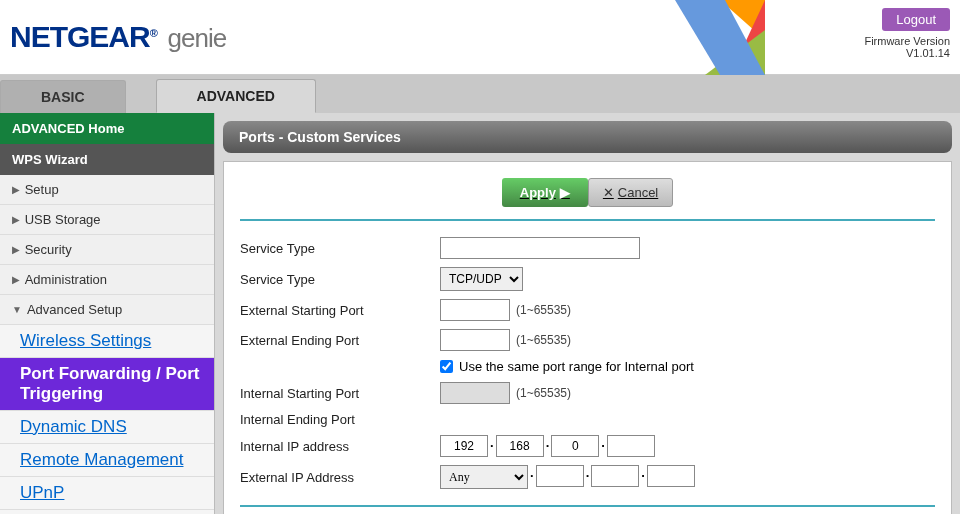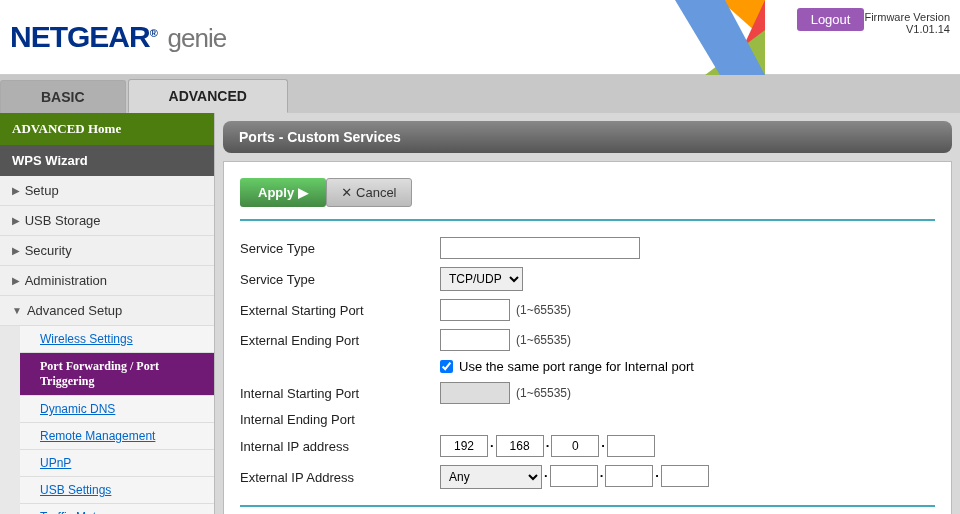--- a/index.html
+++ b/index.html
@@ -34,21 +34,21 @@
     #model-number {
       font-size: 11px;
       color: #333;
       margin-top: 2px;
     }
     #header-right {
       position: absolute;
       right: 10px;
       top: 8px;
       display: flex;
-      flex-direction: row;
+      flex-direction: column;
       align-items: flex-end;
     }
     #logout-btn {
       background: #9b59b6;
       color: #fff;
       border: none;
       padding: 4px 14px;
       cursor: pointer;
       font-size: 13px;
       border-radius: 3px;
@@ -60,20 +60,21 @@
       text-align: right;
     }
 
     
     #tab-bar {
       background: #c8c8c8;
       height: 38px;
       display: flex;
       align-items: flex-end;
       padding-left: 0;
+      gap: 28px;
     }
     .tab {
       padding: 8px 40px;
       cursor: pointer;
       font-size: 14px;
       font-weight: bold;
       border: 1px solid #aaa;
       border-bottom: none;
       background: #b0b0b0;
       color: #333;
@@ -102,48 +103,45 @@
     }
     .sidebar-header {
       background: #555;
       color: #fff;
       padding: 8px 12px;
       font-size: 13px;
       font-weight: bold;
       cursor: pointer;
     }
     .sidebar-header.active, .sidebar-header:hover {
-      background: #4d7c0f;
-      font-family: Liberation Serif, serif;
+      background: #15803d;
     }
     .sidebar-item {
       padding: 7px 12px;
       font-size: 13px;
       color: #333;
       cursor: pointer;
       border-bottom: 1px solid #ddd;
       background: #f0f0f0;
       display: flex;
       align-items: center;
     }
     .sidebar-item .arrow { margin-right: 5px; font-size: 10px; color: #666; }
     .sidebar-sub-item {
       padding: 6px 12px 6px 20px;
-      font-size: 12px;
+      font-size: 17px;
       color: #004080;
       cursor: pointer;
       border-bottom: 1px solid #ddd;
       background: #f5f5f5;
-      margin-left: 20px;
     }
     .sidebar-sub-item.active {
-      background: #701a75;
+      background: #6d28d9;
       color: #fff;
       font-weight: bold;
-      font-family: Liberation Serif, serif;
     }
     .sidebar-sub-item.link-style {
       color: #0066cc;
       text-decoration: underline;
     }
 
     
     #content {
       flex: 1;
       background: #d8d8d8;
@@ -160,23 +158,25 @@
       border-radius: 8px;
     }
     #content-body {
       background: #fff;
       margin: 0 8px 8px 8px;
       padding: 16px;
       border: 1px solid #bbb;
     }
     .action-bar {
       display: flex;
+      justify-content: center;
       margin-bottom: 16px;
       padding-bottom: 12px;
       border-bottom: 2px solid #4ab;
+      text-decoration: underline;
     }
     .btn-apply {
       background: linear-gradient(to bottom, #6c6, #484);
       color: #fff;
       border: none;
       padding: 6px 18px;
       cursor: pointer;
       font-size: 13px;
       font-weight: bold;
       border-radius: 3px;
@@ -390,21 +390,21 @@
           <span class="ip-dot">.</span>
           <input type="text" class="ip-field" value="0" style="">
           <span class="ip-dot">.</span>
           <input type="text" class="ip-field" value="" style="">
         </div>
       </div>
 
       <div class="form-row">
         <div class="form-label">External IP Address</div>
         <div class="ip-row">
-          <select class="form-select" style="width:102px;">
+          <select class="form-select" style="width:88px;font-family:Liberation Serif, serif;">
             <option>Any</option>
           </select>
           <span class="ip-dot">.</span>
           <input type="text" class="ip-field" value="" style="">
           <span class="ip-dot">.</span>
           <input type="text" class="ip-field" value="" style="">
           <span class="ip-dot">.</span>
           <input type="text" class="ip-field" value="" style="">
         </div>
       </div>

